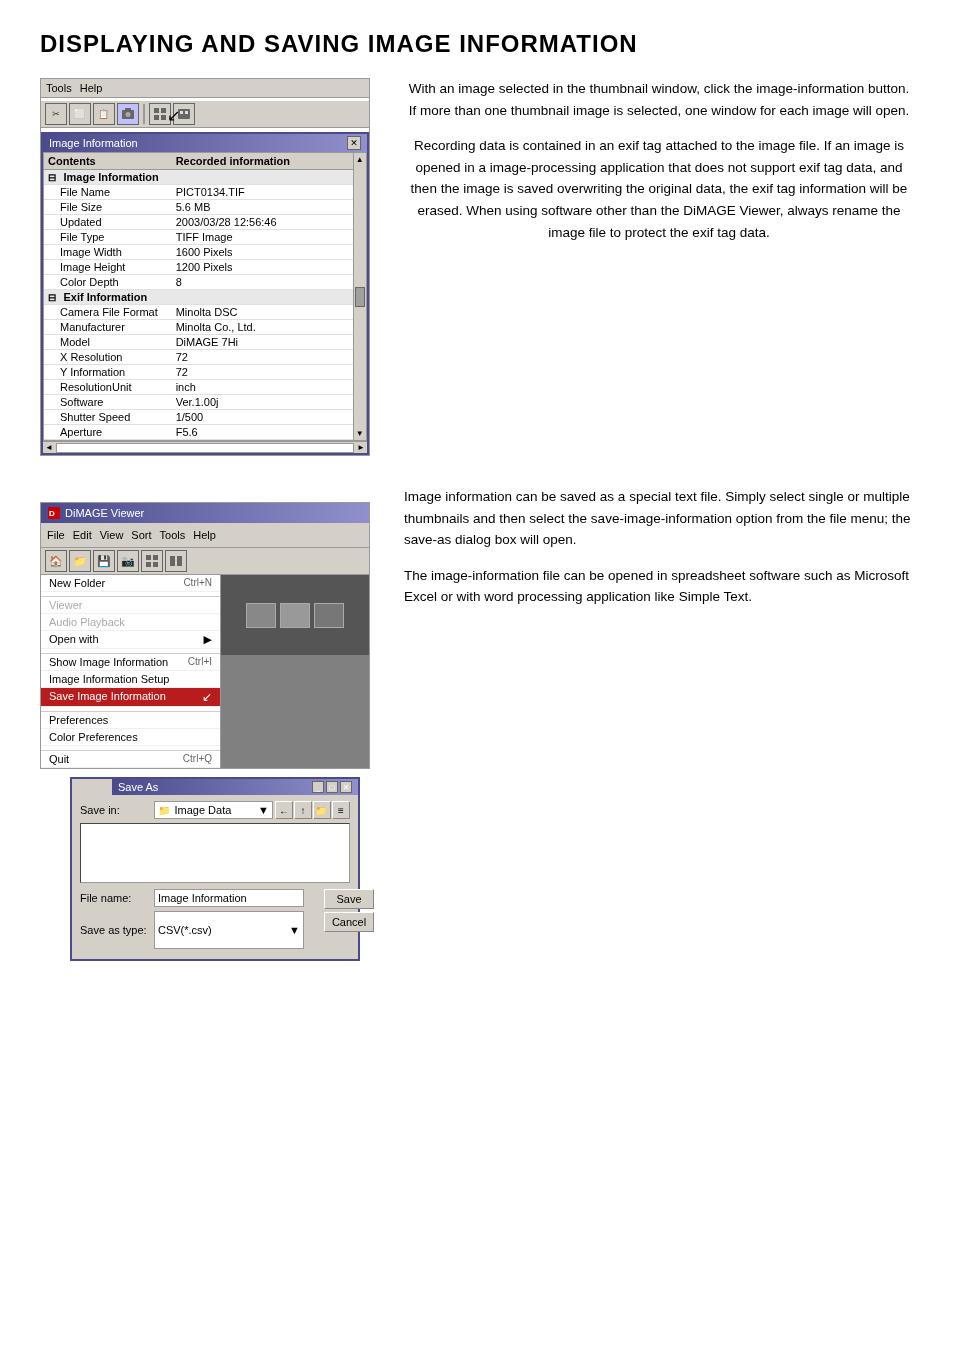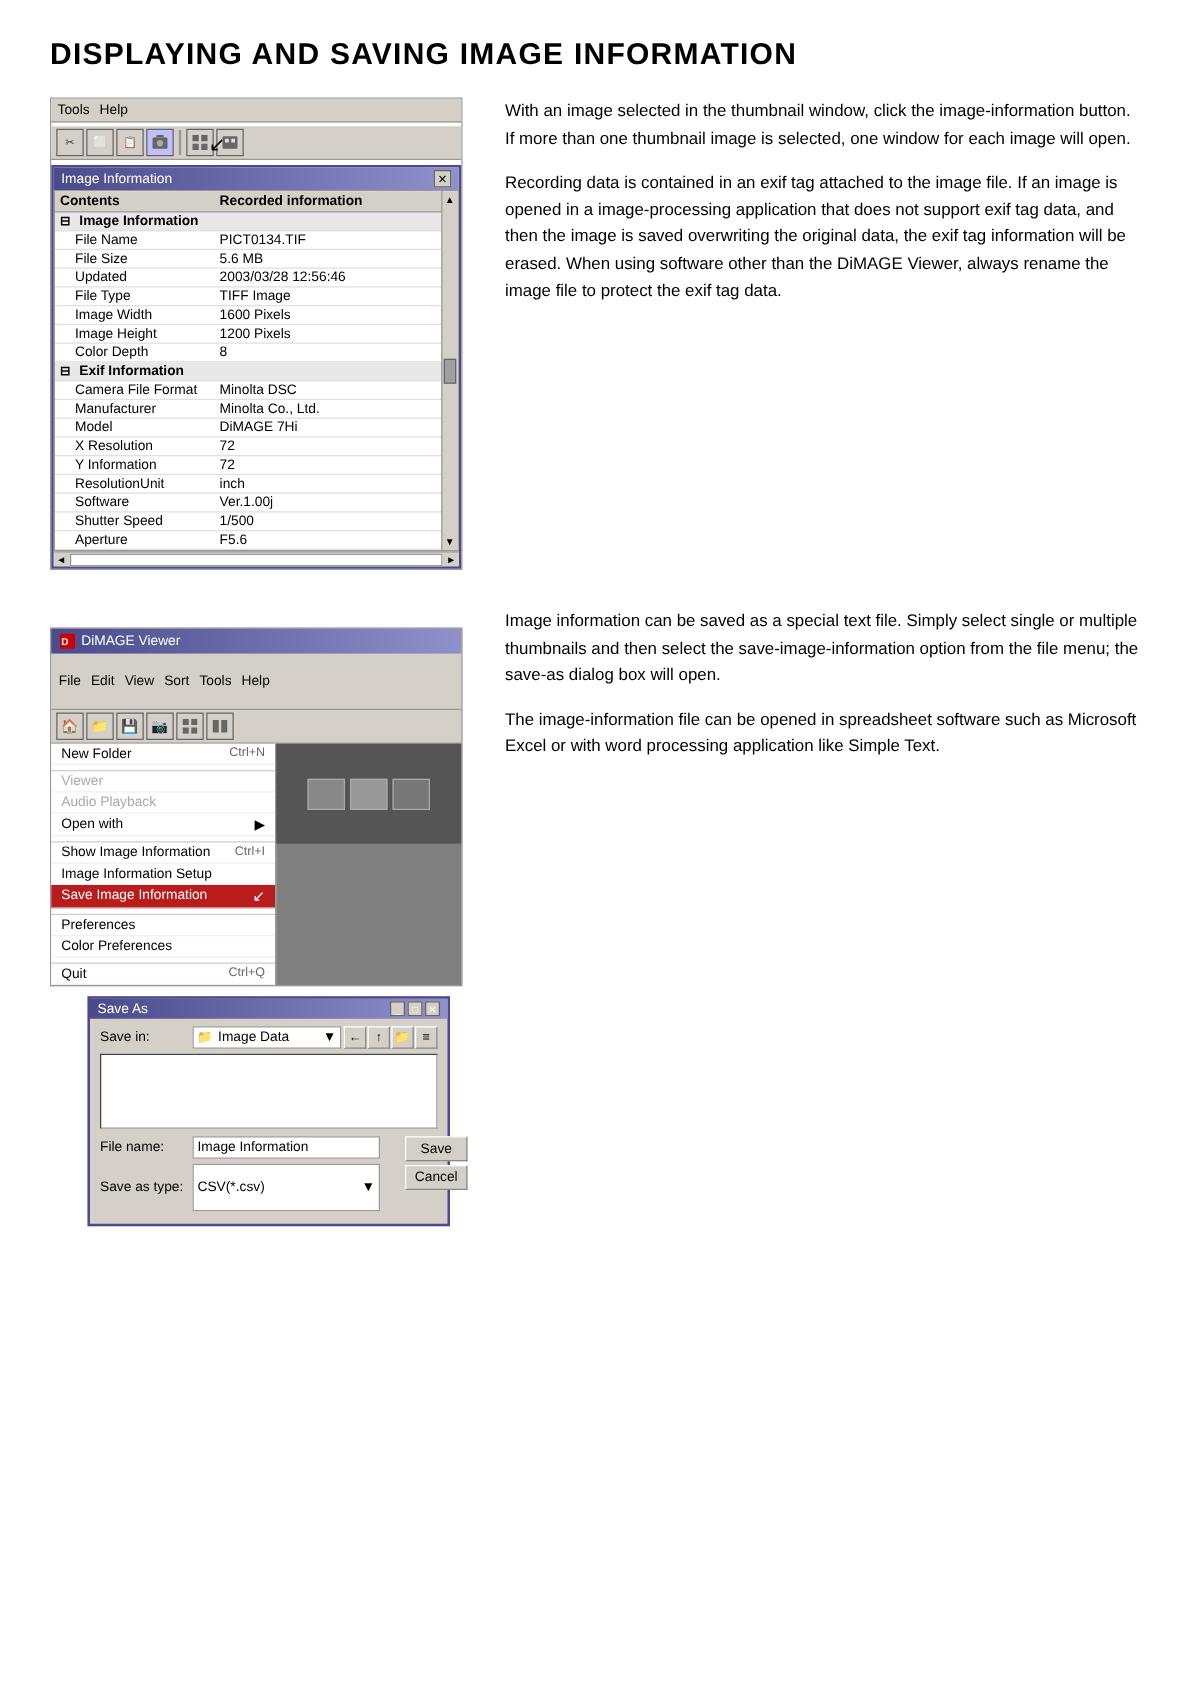--- a/index.html
+++ b/index.html
@@ -42,20 +42,21 @@
     }
 
     .right-col {
       flex: 1;
       font-size: 13.5px;
       line-height: 1.6;
     }
 
     .right-col p {
       margin-bottom: 14px;
+      text-align: center;
     }
 
     
     .screenshot-window {
       border: 1px solid #999;
       background: #fff;
       width: 330px;
       font-size: 11px;
     }
 
@@ -166,21 +167,21 @@
       font-size: 11px;
       display: flex;
       align-items: center;
       gap: 4px;
     }
 
     .dimage-menubar {
       background: #d4d0c8;
       display: flex;
       gap: 8px;
-      padding: 16px 6px;
+      padding: 6px 6px;
       font-size: 11px;
       border-bottom: 1px solid #999;
     }
 
     .dimage-toolbar {
       background: #d4d0c8;
       padding: 2px 4px;
       display: flex;
       gap: 2px;
       border-bottom: 1px solid #999;
@@ -231,20 +232,21 @@
     }
 
     .dialog-title {
       background: linear-gradient(to right, #4a4a8c, #9090cc);
       color: #fff;
       padding: 2px 6px;
       display: flex;
       justify-content: space-between;
       align-items: center;
       font-size: 11px;
+      margin-left: 40px;
     }
 
     .dialog-body {
       padding: 6px 8px;
     }
 
     .dialog-row {
       display: flex;
       align-items: center;
       gap: 4px;

